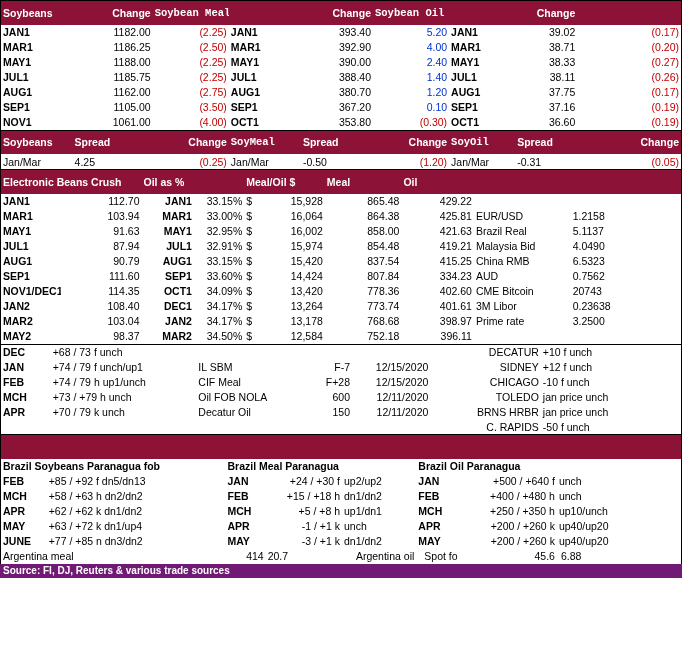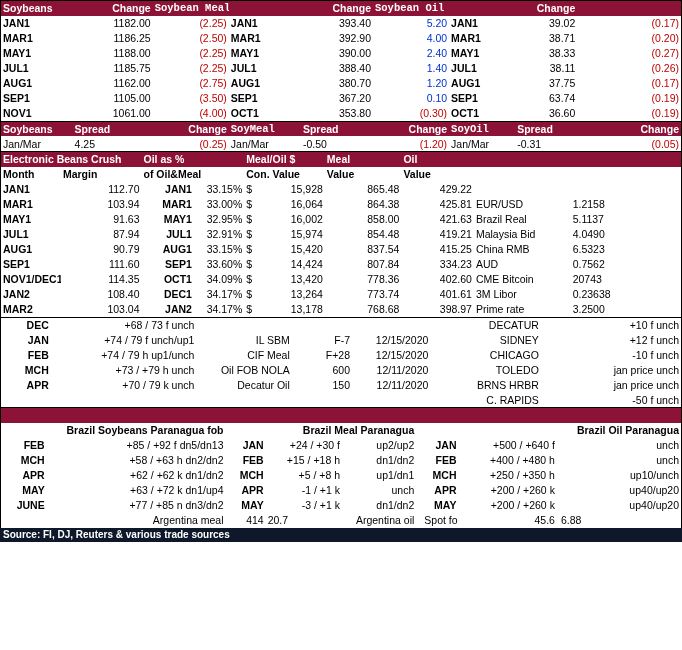--- a/index.html
+++ b/index.html
@@ -8,32 +8,32 @@
     width:682px; height:650px;
     font-family:"Liberation Sans", sans-serif;
     font-size:10.5px;
     color:#000;
     background:#fff;
     overflow:hidden;
   }
   .sheet { width:682px; height:650px; position:relative; }
   table { border-collapse:collapse; table-layout:fixed; width:100%; }
   td, th { padding:0 2px; vertical-align:middle; white-space:nowrap; overflow:hidden; }
-  .hdr { background:#8C1238; color:#fff; font-weight:bold; height:15px; font-size:10.5px; }
+  .hdr { background:#8C1238; color:#fff; font-weight:bold; height:24px; font-size:10.5px; }
   .hdr td { border:none; }
   .bold { font-weight:bold; }
   .neg { color:#C00000; }
   .pos { color:#0033CC; }
   .r { text-align:right; }
-  .c { text-align:right; }
+  .c { text-align:left; }
   .l { text-align:left; }
   .row { height:15px; }
   .vline { border-left:1px solid #000;font-family:Liberation Mono, monospace; }
   .footer {
-    background:#0f172a; color:#fff; font-weight:bold;
+    background:#701a75; color:#fff; font-weight:bold;
     height:14px; line-height:14px; padding-left:3px; font-size:10px;
   }
 </style>
 </head>
 <body>
 
 <div class="sheet">
 
   <table style="border:1px solid #000;border-bottom:none;">
     <colgroup>
@@ -116,21 +116,21 @@
       <td class="r neg">(0.17)</td>
     </tr>
     <tr class="row">
       <td class="l bold">SEP1</td>
       <td class="r">1105.00</td>
       <td class="r neg">(3.50)</td>
       <td class="l bold">SEP1</td>
       <td class="r">367.20</td>
       <td class="r pos">0.10</td>
       <td class="l bold">SEP1</td>
-      <td class="r">63.74</td>
+      <td class="r">37.16</td>
       <td class="r neg">(0.19)</td>
     </tr>
     <tr class="row">
       <td class="l bold">NOV1</td>
       <td class="r">1061.00</td>
       <td class="r neg">(4.00)</td>
       <td class="l bold">OCT1</td>
       <td class="r">353.80</td>
       <td class="r neg">(0.30)</td>
       <td class="l bold">OCT1</td>
@@ -194,30 +194,20 @@
     <tbody>
         <tr class="hdr">
       <td class="l" colspan="2">Electronic Beans Crush</td>
       <td class="l" colspan="2">Oil as %</td>
       <td class="l" colspan="2">Meal/Oil $</td>
       <td class="l">Meal</td>
       <td class="l">Oil</td>
       <td></td>
           <td></td>
     </tr>
-    <tr class="row bold">
-      <td class="l">Month</td>
-      <td class="l">Margin</td>
-      <td class="l" colspan="2">of Oil&amp;Meal</td>
-      <td class="l" colspan="2">Con. Value</td>
-      <td class="l">Value</td>
-      <td class="l">Value</td>
-      <td></td>
-          <td></td>
-    </tr>
 
     <tr class="row">
       <td class="l bold">JAN1</td>
       <td class="r">112.70</td>
       <td class="r bold">JAN1</td>
       <td class="r">33.15%</td>
       <td class="l">$</td>
       <td class="r">15,928</td>
       <td class="r">865.48</td>
       <td class="r">429.22</td>
@@ -312,20 +302,32 @@
       <td class="l bold">MAR2</td>
       <td class="r">103.04</td>
       <td class="r bold">JAN2</td>
       <td class="r">34.17%</td>
       <td class="l">$</td>
       <td class="r">13,178</td>
       <td class="r">768.68</td>
       <td class="r">398.97</td>
       <td class="l">Prime rate</td>
       <td class="l">3.2500</td>
+    </tr>
+    <tr class="row">
+      <td class="l bold">MAY2</td>
+      <td class="r">98.37</td>
+      <td class="r bold">MAR2</td>
+      <td class="r">34.50%</td>
+      <td class="l">$</td>
+      <td class="r">12,584</td>
+      <td class="r">752.18</td>
+      <td class="r">396.11</td>
+      <td class="l"></td>
+      <td class="l"></td>
     </tr>
   </tbody>
     </table>
 
   <table style="border:1px solid #000;border-bottom:none;">
     <colgroup>
       <col style="width:50px">
         <col style="width:145px">
       <col style="width:95px">
         <col style="width:60px">

